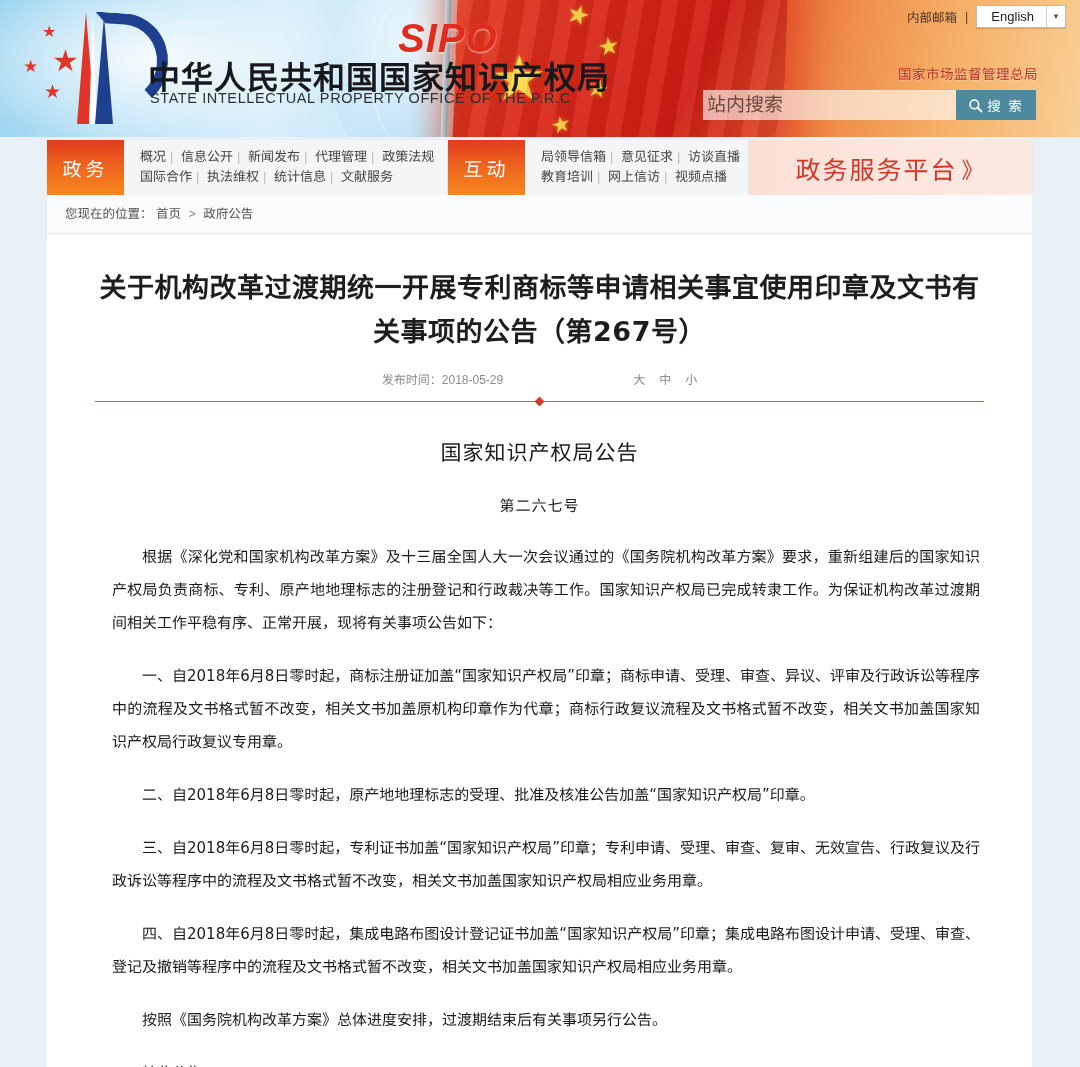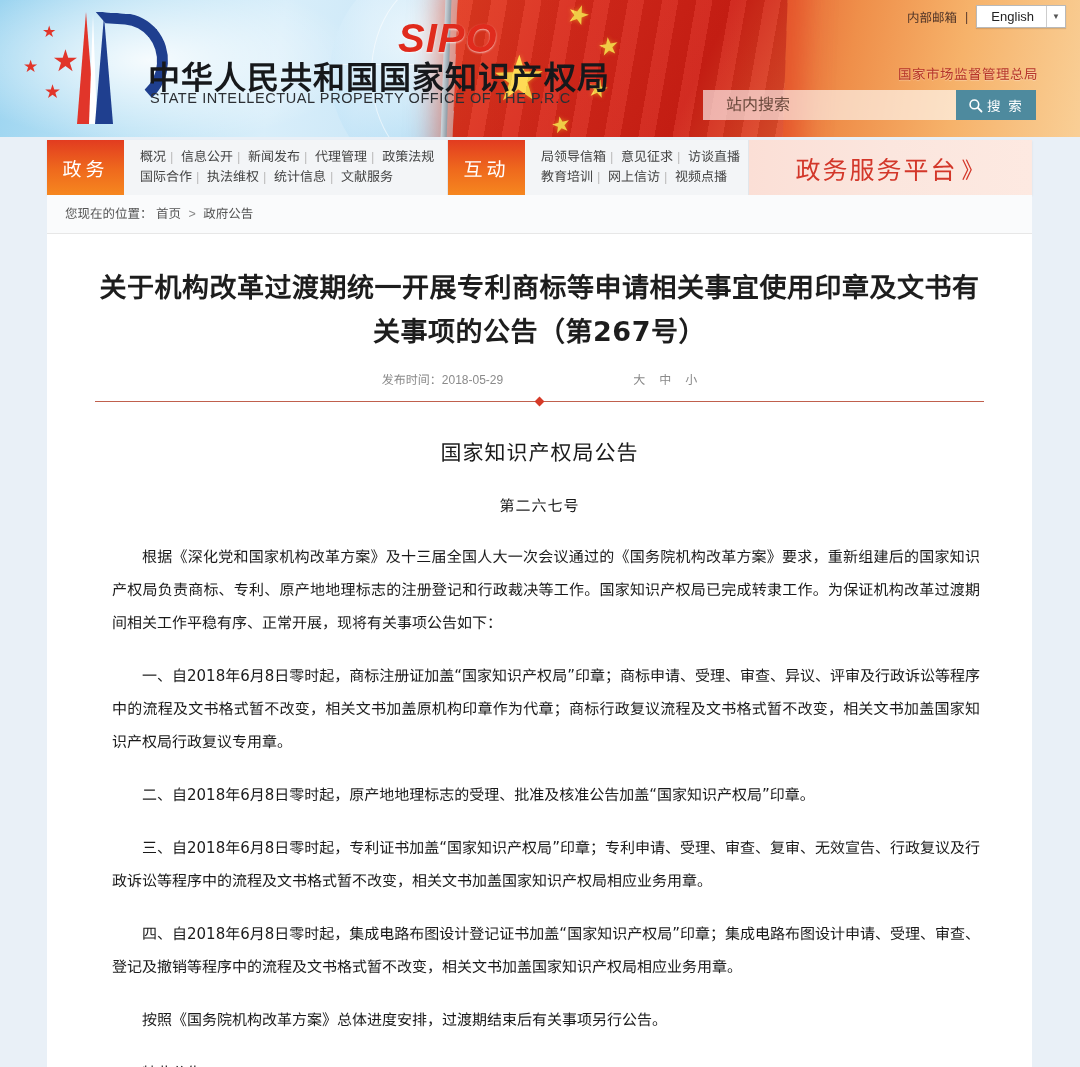--- a/index.html
+++ b/index.html
@@ -231,39 +231,39 @@
     right: 44px; top: 90px;
     display: flex;
     width: 333px;
     height: 30px;
   }
   .searchbar input {
     flex: 1;
     border: none;
     outline: none;
     background: rgba(255,255,255,.62);
-    padding: 0 23px;
-    font-size: 16px;
+    padding: 0 4px;
+    font-size: 19px;
     color: #6b4a3d;
     font-family: "Liberation Sans", sans-serif;
   }
   .searchbar input::placeholder { color: #6b4a3d; opacity: 1; }
   .search-btn {
     width: 80px;
     background: #4e8a9e;
     color: #fff;
     border: none;
     display: flex;
     align-items: center;
     justify-content: center;
     gap: 4px;
     font-size: 13.5px;
     letter-spacing: 2px;
     cursor: pointer;
-    font-family: Liberation Sans, sans-serif;
+    font-family: Liberation Serif, serif;
   }
   .search-btn svg { display:block; }
 
   
   .nav {
     position: absolute;
     left: 47px; top: 140px;
     width: 985px; height: 55px;
     display: flex;
     background: #f3f5f7;

